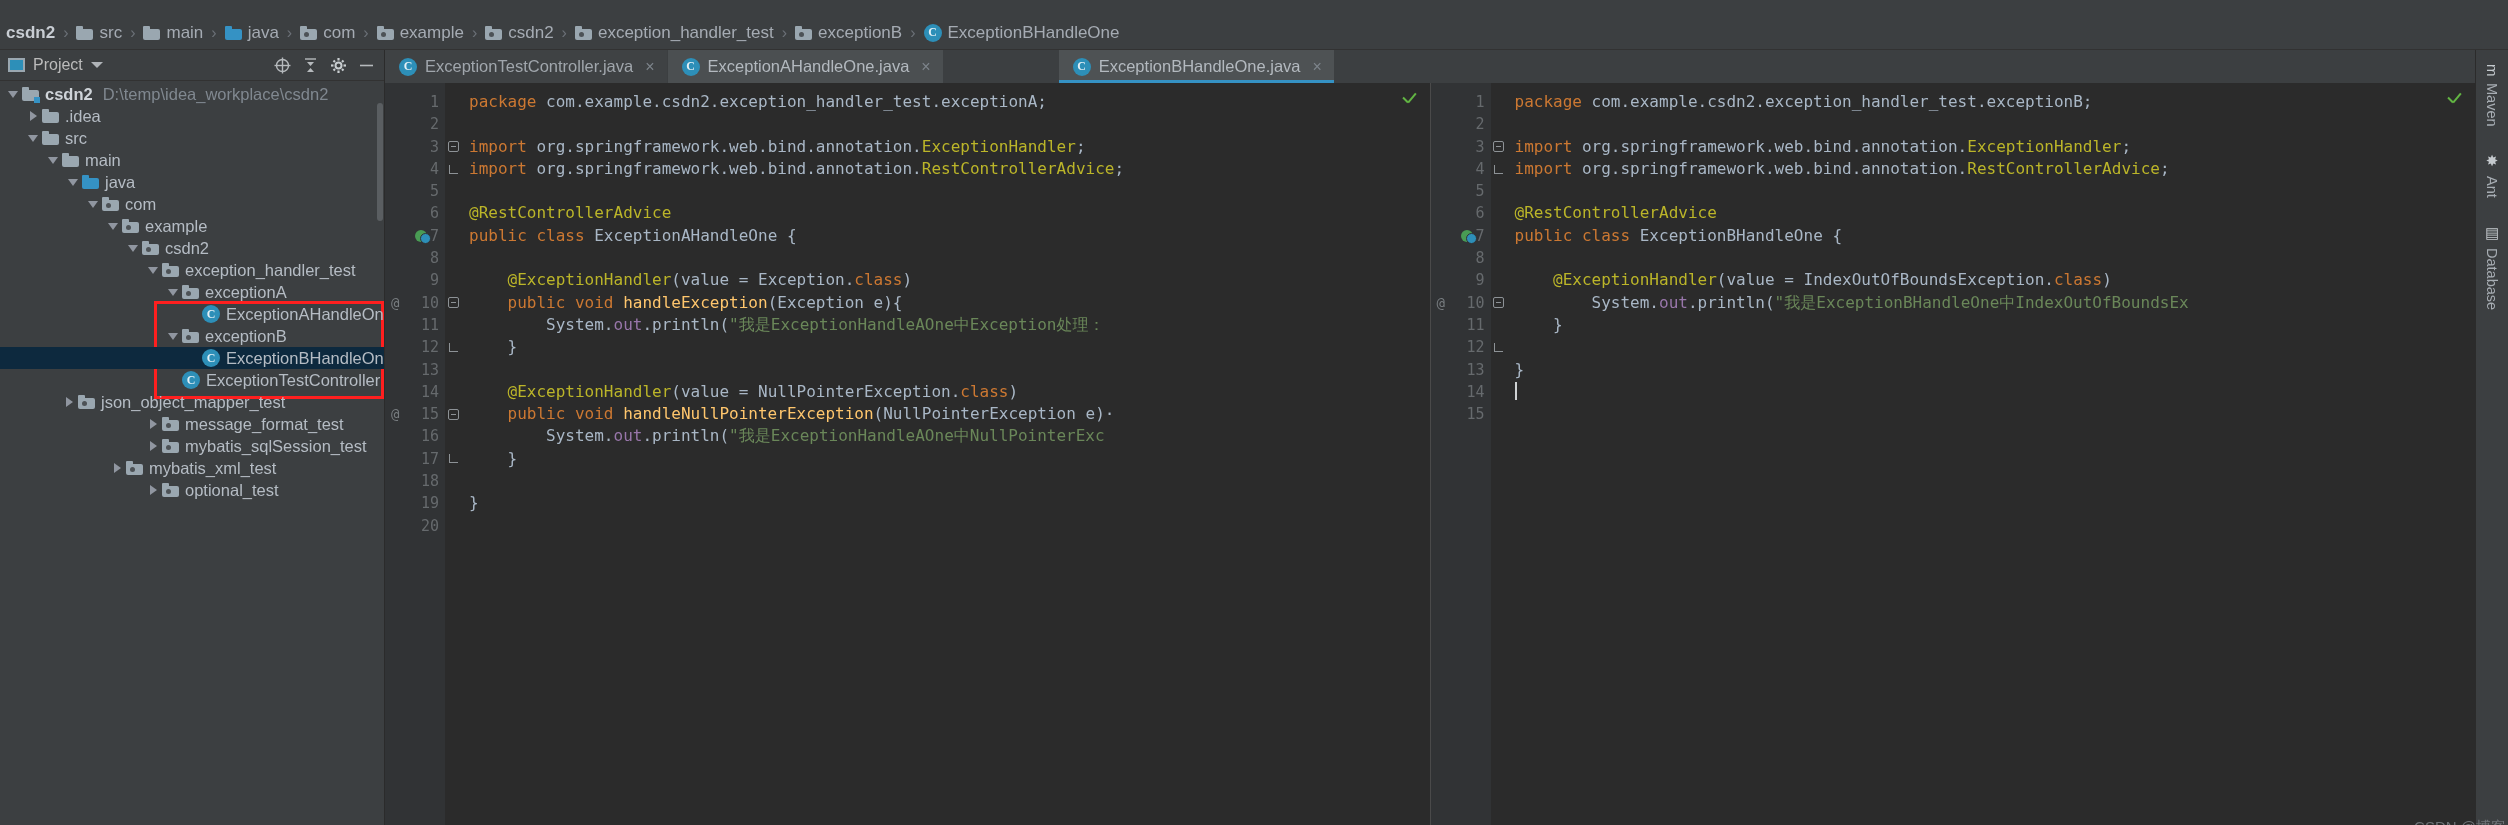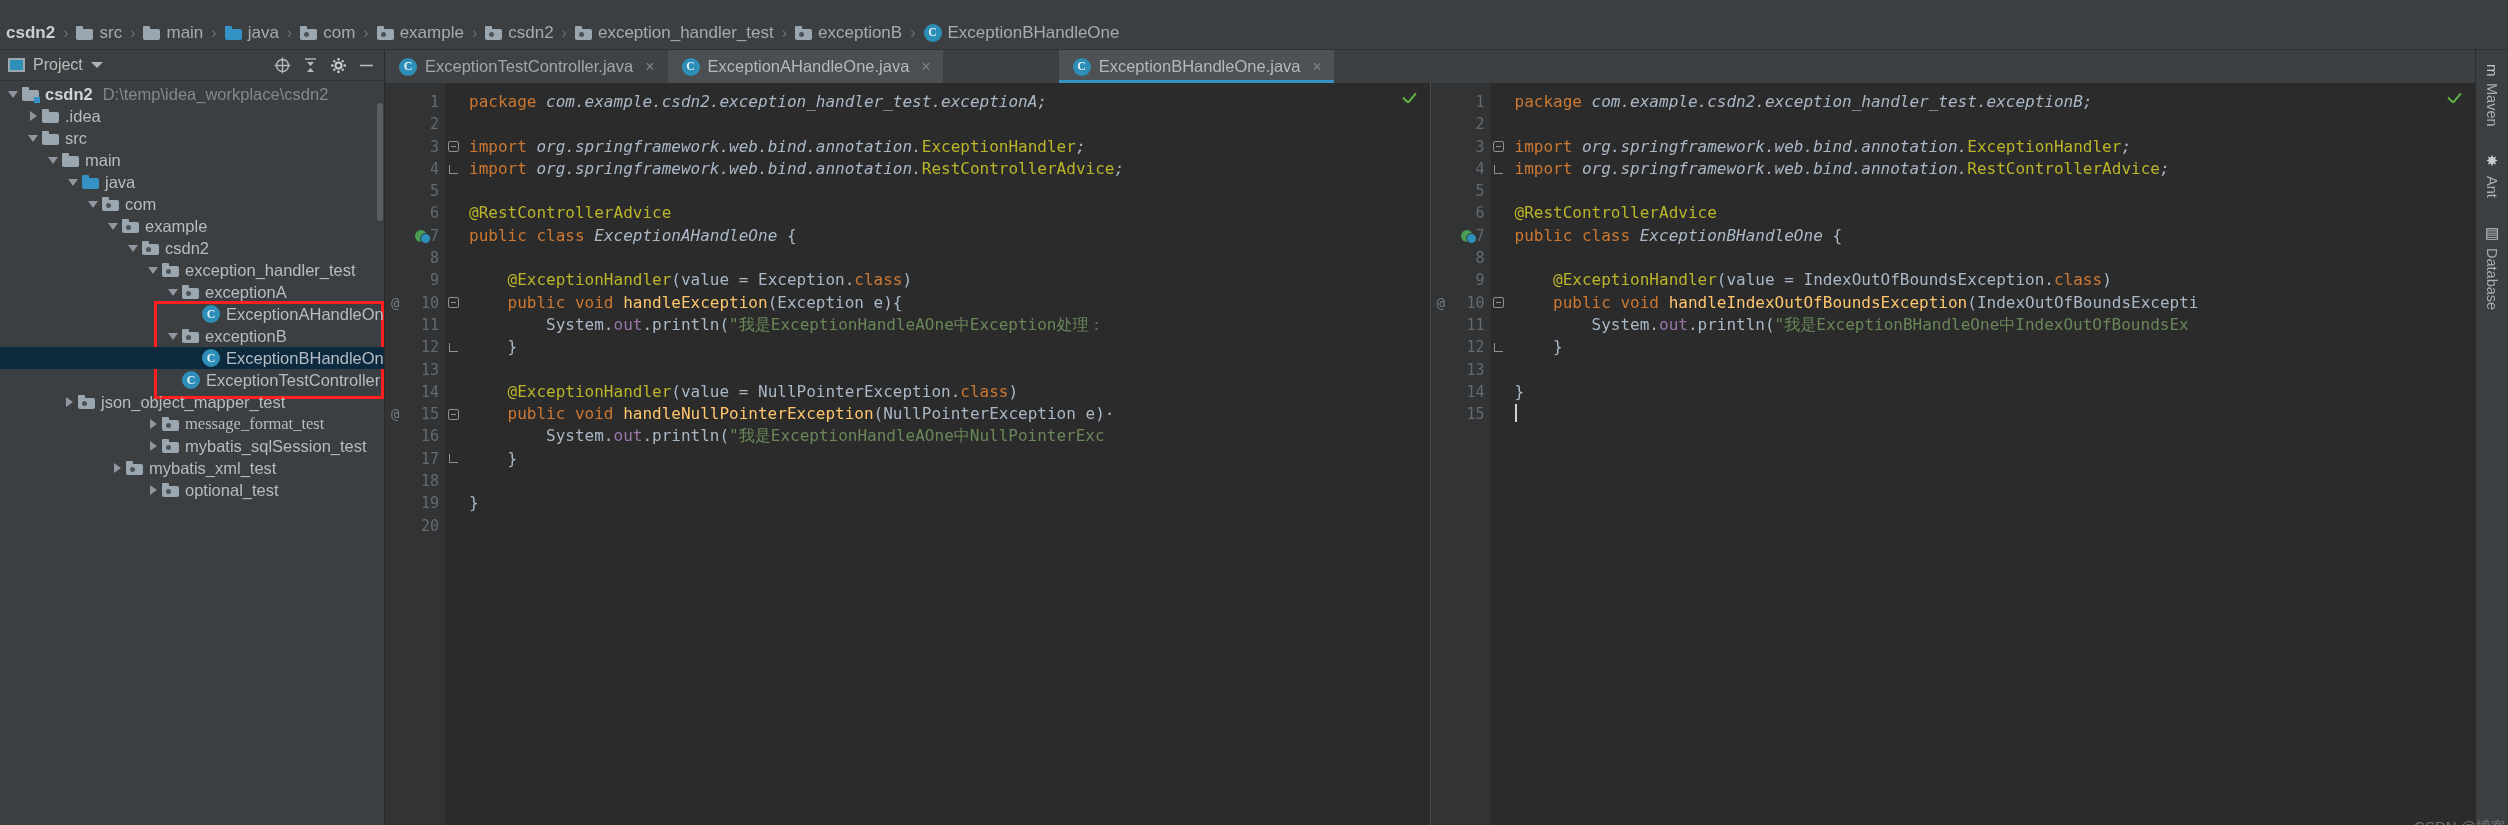--- a/index.html
+++ b/index.html
@@ -96,21 +96,21 @@
   .foldend{width:9px;height:9px;border-left:1px solid #8d9296;border-bottom:1px solid #8d9296;box-sizing:border-box;}
 
   .code{flex:1;padding-top:8px;font-family:"DejaVu Sans Mono",monospace;font-size:16px;overflow:hidden;position:relative;min-width:0;}
   .cline{height:22.3px;line-height:22.3px;white-space:pre;padding-left:8px;}
   .kw{color:#cc7832;}
   .ann{color:#bbb529;}
   .str{color:#6a8759;}
   .fld{color:#9876aa;}
   .mth{color:#ffc66d;}
   .pln{color:#a9b7c6;}
-  .id{color:#a9b7c6;font-style:italic;}
+  .id{color:#a9b7c6;}
 
   .caret{display:inline-block;width:2px;height:18px;background:#cfd2d4;vertical-align:-3px;}
 
   .check{position:absolute;right:14px;top:10px;width:14px;height:14px;}
   .check:before{content:"";position:absolute;left:0;top:6px;width:7px;height:2px;background:#62b543;transform:rotate(45deg);}
   .check:after{content:"";position:absolute;left:4px;top:4px;width:12px;height:2px;background:#62b543;transform:rotate(-50deg);}
 
   
   .toolbar-right{width:32px;min-width:32px;background:#3c3f41;border-left:1px solid #2b2b2b;
                  display:flex;flex-direction:column;align-items:center;padding-top:8px;gap:14px;}
@@ -329,21 +329,21 @@
             <span class="cicon">C</span>
             <span class="lbl">ExceptionTestController</span>
           </div>
           <div class="row" style="padding-left: 62px;">
             <span class="arrow closed"></span>
             <span class="ficon pkg">
               <i></i>
             </span>
             <span class="lbl">json_object_mapper_test</span>
           </div>
-          <div class="row" style="padding-left: 146px; font-family: Liberation Serif, serif;">
+          <div class="row" style="padding-left: 146px;">
             <span class="arrow closed"></span>
             <span class="ficon pkg">
               <i></i>
             </span>
             <span class="lbl">message_format_test</span>
           </div>
           <div class="row" style="padding-left: 146px;">
             <span class="arrow closed"></span>
             <span class="ficon pkg">
               <i></i>
@@ -596,21 +596,20 @@
             <div class="code">
               <div class="cline"><span class="kw">package </span><span class="id">com.example.csdn2.exception_handler_test.exceptionB;</span></div>
               <div class="cline"></div>
               <div class="cline"><span class="kw">import </span><span class="id">org.springframework.web.bind.annotation.</span><span class="ann">ExceptionHandler</span><span class="id">;</span></div>
               <div class="cline"><span class="kw">import </span><span class="id">org.springframework.web.bind.annotation.</span><span class="ann">RestControllerAdvice</span><span class="id">;</span></div>
               <div class="cline"></div>
               <div class="cline"><span class="ann">@RestControllerAdvice</span></div>
               <div class="cline"><span class="kw">public class </span><span class="id">ExceptionBHandleOne </span><span class="pln">{</span></div>
               <div class="cline"></div>
               <div class="cline"><span class="ann">    @ExceptionHandler</span><span class="pln">(value = IndexOutOfBoundsException.</span><span class="kw">class</span><span class="pln">)</span></div>
-              <div class="cline"><span class="pln">    </span><span class="kw">public void </span><span class="mth">handleIndexOutOfBoundsException</span><span class="pln">(IndexOutOfBoundsExcepti</span></div>
               <div class="cline"><span class="pln">        System.</span><span class="fld">out</span><span class="pln">.println(</span><span class="str">"我是ExceptionBHandleOne中IndexOutOfBoundsEx</span></div>
               <div class="cline"><span class="pln">    }</span></div>
               <div class="cline"></div>
               <div class="cline"><span class="pln">}</span></div>
               <div class="cline"><span class="caret"></span></div>
             </div>
             <span class="check"></span>
           </div>
         </div>
     </div>

